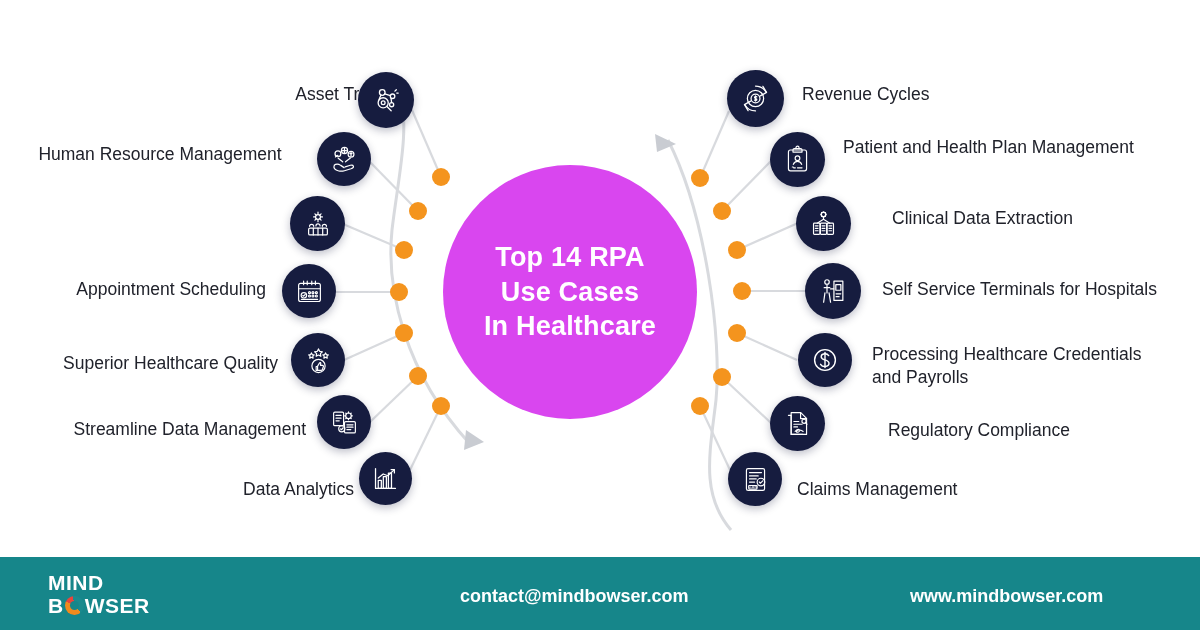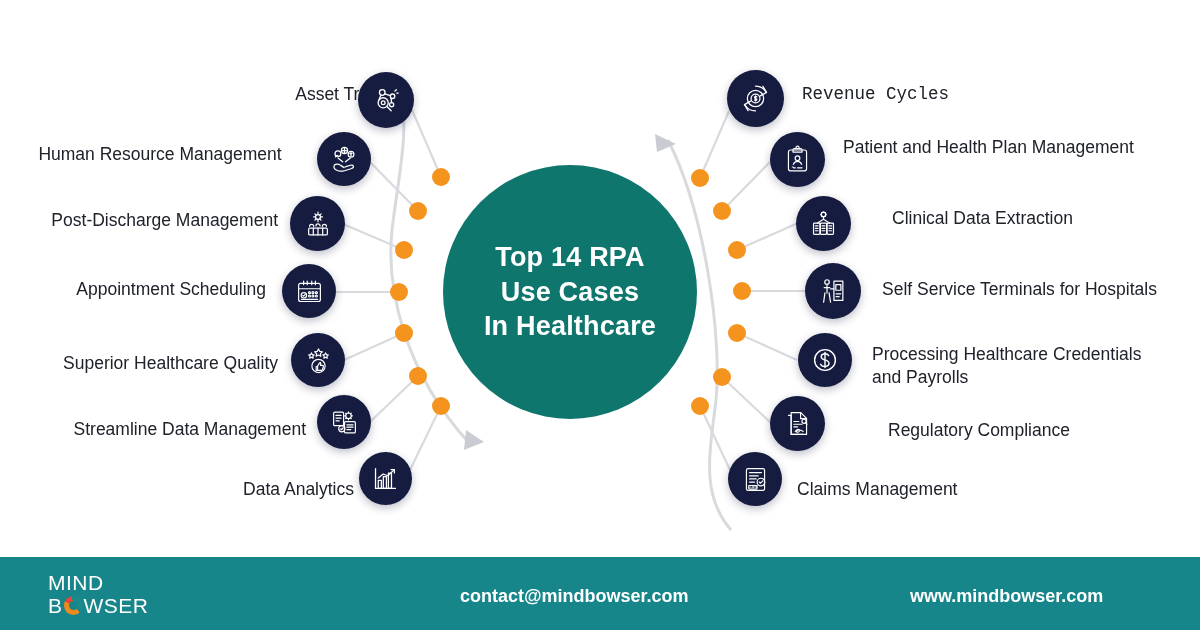--- a/index.html
+++ b/index.html
@@ -11,21 +11,21 @@
     position:relative;
   }
   #stage{position:absolute;left:0;top:0;width:1200px;height:630px;}
 
   
   .hub{
     position:absolute;
     left:443px;top:165px;
     width:254px;height:254px;
     border-radius:50%;
-    background:#0f766e;
+    background:#d946ef;
     display:flex;align-items:center;justify-content:center;
     text-align:center;
     z-index:5;
   }
   .hub-text{
     color:#ffffff;
     font-weight:bold;
     font-size:27px;
     line-height:1.28;
     letter-spacing:.2px;
@@ -61,21 +61,21 @@
 
   
   .footer{
     position:absolute;left:0;top:557px;
     width:1200px;height:73px;
     background:#16868a;
     z-index:8;
   }
   .logo{
     position:absolute;left:48px;top:572px;
-    color:#ffffff;font-weight:normal;
+    color:#ffffff;font-weight:bold;
     font-size:21px;line-height:21px;
     letter-spacing:.5px;
     z-index:9;
   }
   .logo .l2{display:flex;align-items:center;margin-top:2px;}
   .swirl{
     display:inline-block;width:19px;height:19px;
     border-radius:50%;
     position:relative;
     margin:0 1px;
@@ -195,21 +195,20 @@
     <span>
       <svg width="30" height="30" viewBox="0 0 32 32" fill="none" stroke="#fff" stroke-width="1.3" stroke-linecap="round" stroke-linejoin="round">
         <path d="M16 3.4v2M16 11.6v2M11.3 8.5h2M18.7 8.5h2M12.7 5.2l1.4 1.4M19.3 5.2l-1.4 1.4M12.7 11.8l1.4-1.4M19.3 11.8l-1.4-1.4"></path>
         <circle cx="16" cy="8.5" r="2.6"></circle>
         <path d="M7 18.5a2.2 2.2 0 1 1 4.4 0M13.8 18a2.2 2.2 0 1 1 4.4 0M20.6 18.5a2.2 2.2 0 1 1 4.4 0"></path>
         <rect x="6" y="20.5" width="20" height="7.2" rx="1.4"></rect>
         <path d="M11 20.5v7.2M16 20.5v7.2M21 20.5v7.2"></path>
       </svg>
     </span>
   </div>
-  <div class="label r" style="left:10px;top:209px;width:268px;">Post-Discharge Management</div>
 
   <div class="node" style="left:282px;top:264px;width:54px;height:54px;">
     <span>
       <svg width="29" height="29" viewBox="0 0 32 32" fill="none" stroke="#fff" stroke-width="1.3" stroke-linecap="round" stroke-linejoin="round">
         <rect x="4" y="7" width="24" height="20" rx="2.2"></rect>
         <path d="M4 13h24"></path>
         <path d="M9.5 4.5v4M22.5 4.5v4M13.5 4.5v4M18.5 4.5v4"></path>
         <circle cx="9.8" cy="20.2" r="3"></circle>
           <path d="M8.6 20.2l.9.9 1.8-1.9"></path>
         <circle cx="16" cy="17.3" r="1.1"></circle>
@@ -271,21 +270,21 @@
     <span>
       <svg width="31" height="31" viewBox="0 0 32 32" fill="none" stroke="#fff" stroke-width="1.3" stroke-linecap="round" stroke-linejoin="round">
         <path d="M16 3.2a12.8 12.8 0 0 1 11 6.4M16 28.8a12.8 12.8 0 0 1-11-6.4"></path>
         <path d="M23.6 3.4 27.4 9.7 21 13.3M8.4 28.6 4.6 22.3 11 18.7"></path>
         <circle cx="16" cy="16" r="8.4"></circle>
         <circle cx="16" cy="16" r="4.6"></circle>
         <path d="M16 13.3v5.4M17.3 14.4c-.4-.5-1.1-.7-1.7-.4-.7.3-.8 1.2-.1 1.6l1.3.7c.8.4.6 1.4-.1 1.7-.6.3-1.4.1-1.7-.4"></path>
       </svg>
     </span>
   </div>
-  <div class="label l" style="left:802px;top:83px;width:360px;font-family:Liberation Mono, monospace;">Revenue Cycles</div>
+  <div class="label l" style="left:802px;top:83px;width:360px;">Revenue Cycles</div>
 
   <div class="node" style="left:770px;top:132px;width:55px;height:55px;">
     <span>
       <svg width="29" height="29" viewBox="0 0 32 32" fill="none" stroke="#fff" stroke-width="1.3" stroke-linecap="round" stroke-linejoin="round">
         <rect x="6" y="5.5" width="20" height="23" rx="2.2"></rect>
         <path d="M12.6 4h6.8a1.6 1.6 0 0 1 1.6 1.6v2.2h-10V5.6A1.6 1.6 0 0 1 12.6 4z"></path>
         <path d="M14.3 4V3a1.7 1.7 0 0 1 3.4 0v1"></path>
         <circle cx="16" cy="14.6" r="2.6"></circle>
         <path d="M11.4 21.4a4.8 4.8 0 0 1 9.2 0"></path>
         <path d="M11.8 25.2h1.8M10.3 24.3h.9M16 25.2h5"></path>

